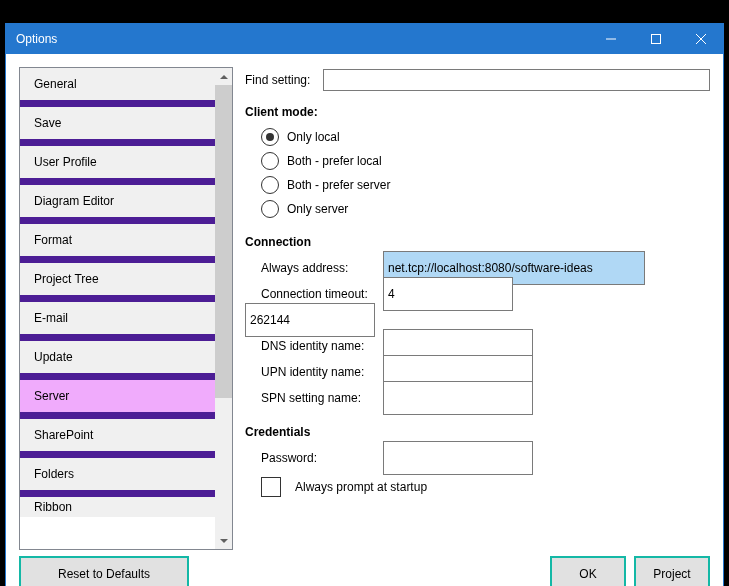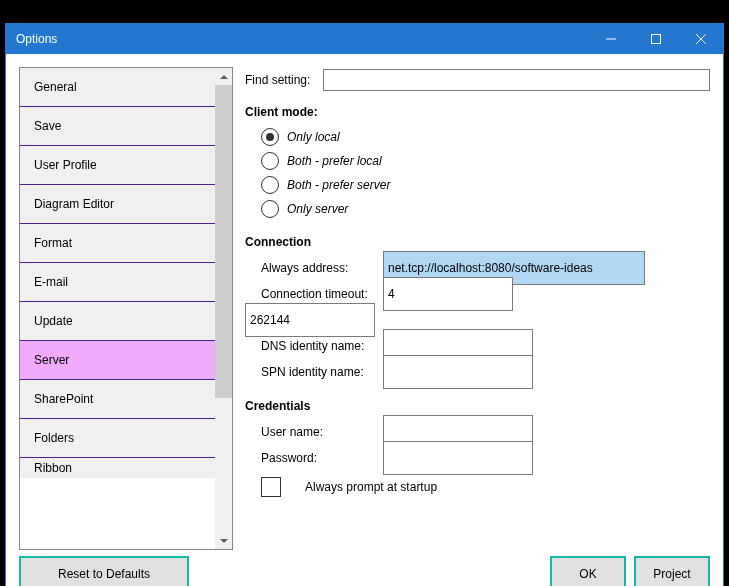--- a/index.html
+++ b/index.html
@@ -7,50 +7,50 @@
   .window { position: absolute; left: 5px; top: 23px; width: 719px; height: 576px; background: #fff; border: 1px solid #2477ce; display: flex; flex-direction: column; }
   .titlebar { height: 30px; background: #2477ce; color: #fff; display: flex; align-items: center; font-size: 12px; }
   .titlebar .title { padding-left: 10px; flex: 1; }
   .titlebar .btn { width: 45px; height: 30px; display: flex; align-items: center; justify-content: center; }
   .titlebar svg { stroke: #fff; stroke-width: 1; fill: none; }
 
   .body { flex: 1; display: flex; padding: 13px 13px 0 13px; gap: 12px; overflow: hidden; }
 
   .sidebar-wrap { width: 214px; display: flex; border: 1px solid #828790; background: #fff; }
   .sidebar { flex: 1; overflow: hidden; }
-  .sidebar-item { height: 39px; border-bottom: 1px solid #4c1d95; background: #f0f0f0; padding-left: 14px; display: flex; align-items: center; font-size: 12px; color: #000; cursor: default; }
+  .sidebar-item { height: 39px; border-bottom: 7px solid #4c1d95; background: #f0f0f0; padding-left: 14px; display: flex; align-items: center; font-size: 12px; color: #000; cursor: default; }
   .sidebar-item.selected { background: #f0abfc; }
   .sidebar-item.partial { height: 20px; align-items: flex-start; padding-top:3px; border-bottom:none; }
   .scrollbar { width: 17px; background: #f0f0f0; display: flex; flex-direction: column; }
   .sb-btn { height: 17px; display:flex; align-items:center; justify-content:center; }
   .sb-btn svg { fill:#606060; }
   .sb-track { flex: 1; position: relative; }
   .sb-thumb { position: absolute; left: 0; right: 0; top: 0; height: 70%; background: #cdcdcd; }
 
   .main { flex: 1; font-size: 12px; color: #000; padding-top: 2px; }
   .find-row { display: flex; align-items: center; margin-bottom: 14px; }
   .find-row label { width: 78px; }
   .find-row input { flex: 1; height: 22px; border: 1px solid #7a7a7a; padding: 0 4px; font-size:12px; }
 
   .section-title { font-weight: bold; margin-bottom: 6px; }
-  .radio-group { padding-left: 16px; margin-bottom: 14px; font-style: italic; }
+  .radio-group { padding-left: 16px; margin-bottom: 14px; }
   .radio-row { display: flex; align-items: center; height: 24px; gap: 8px; }
   .radio { width: 18px; height: 18px; border-radius: 50%; border: 1.5px solid #333; display:flex; align-items:center; justify-content:center; }
   .radio.checked::after { content:""; width:8px; height:8px; border-radius:50%; background:#333; }
 
   .conn-group, .cred-group { margin-bottom: 14px; }
   .form-row { display: flex; align-items: center; height: 26px; }
   .form-row label { width: 138px; padding-left: 16px; }
   .form-row input { height: 20px; border: 1px solid #7a7a7a; padding: 16px 4px; font-size:12px; background:#fff; }
   .w-long { width: 262px; }
   .w-med { width: 130px; }
   .w-std { width: 150px; }
   input.highlight { background:#b0d8f5; }
 
-  .check-row { display:flex; align-items:center; gap:24px; padding-left:16px; margin-top:6px; }
+  .check-row { display:flex; align-items:center; gap:14px; padding-left:16px; margin-top:6px; }
   .checkbox { width:20px; height:20px; border:1px solid #333; }
 
   .footer { height: 48px; padding: 0 13px; display:flex; align-items:center; }
   .footer .spacer { flex:1; }
   .btn-std { height:36px; border:2px solid #14b8a6; background:#e1e1e1; font-size:12px; padding:0; cursor:default; display:flex; align-items:center; justify-content:center; }
   .btn-reset { width:170px; }
   .btn-ok, .btn-cancel { width:76px; margin-left:8px; }
 </style>
 </head>
 <body>
@@ -77,20 +77,21 @@
   </div>
 
   <div class="body">
     <div class="sidebar-wrap">
       <div class="sidebar" id="sidebar">
           <div class="sidebar-item">General</div>
           <div class="sidebar-item">Save</div>
           <div class="sidebar-item">User Profile</div>
           <div class="sidebar-item">Diagram Editor</div>
           <div class="sidebar-item">Format</div>
+          <div class="sidebar-item">Project Tree</div>
           <div class="sidebar-item">E-mail</div>
           <div class="sidebar-item">Update</div>
           <div class="sidebar-item selected">Server</div>
           <div class="sidebar-item">SharePoint</div>
           <div class="sidebar-item">Folders</div>
           <div class="sidebar-item partial">Ribbon</div>
         </div>
       <div class="scrollbar">
         <div class="sb-btn">
             <svg width="8" height="4">
@@ -145,31 +146,31 @@
           <input class="w-med" type="text" value="4" style="">
         </div>
         <div class="form-row">
           <input class="w-med" type="text" value="262144" style="">
         </div>
         <div class="form-row">
           <label>DNS identity name:</label>
           <input class="w-std" type="text" value="" style="">
         </div>
         <div class="form-row">
-          <label>SPN identity name:</label>
+          <label>UPN identity name:</label>
+          <input class="w-std" type="text" value="" style="">
+        </div>
+        <div class="form-row">
+          <label>SPN setting name:</label>
           <input class="w-std" type="text" value="" style="">
         </div>
       </div>
 
       <div class="section-title">Credentials</div>
       <div class="cred-group">
-        <div class="form-row">
-          <label>User name:</label>
-          <input class="w-std" type="text" value="" style="">
-        </div>
         <div class="form-row">
           <label>Password:</label>
           <input class="w-std" type="password" value="" style="">
         </div>
         <div class="check-row">
           <div class="checkbox"></div>
           <span>Always prompt at startup</span>
         </div>
       </div>
     </div>

